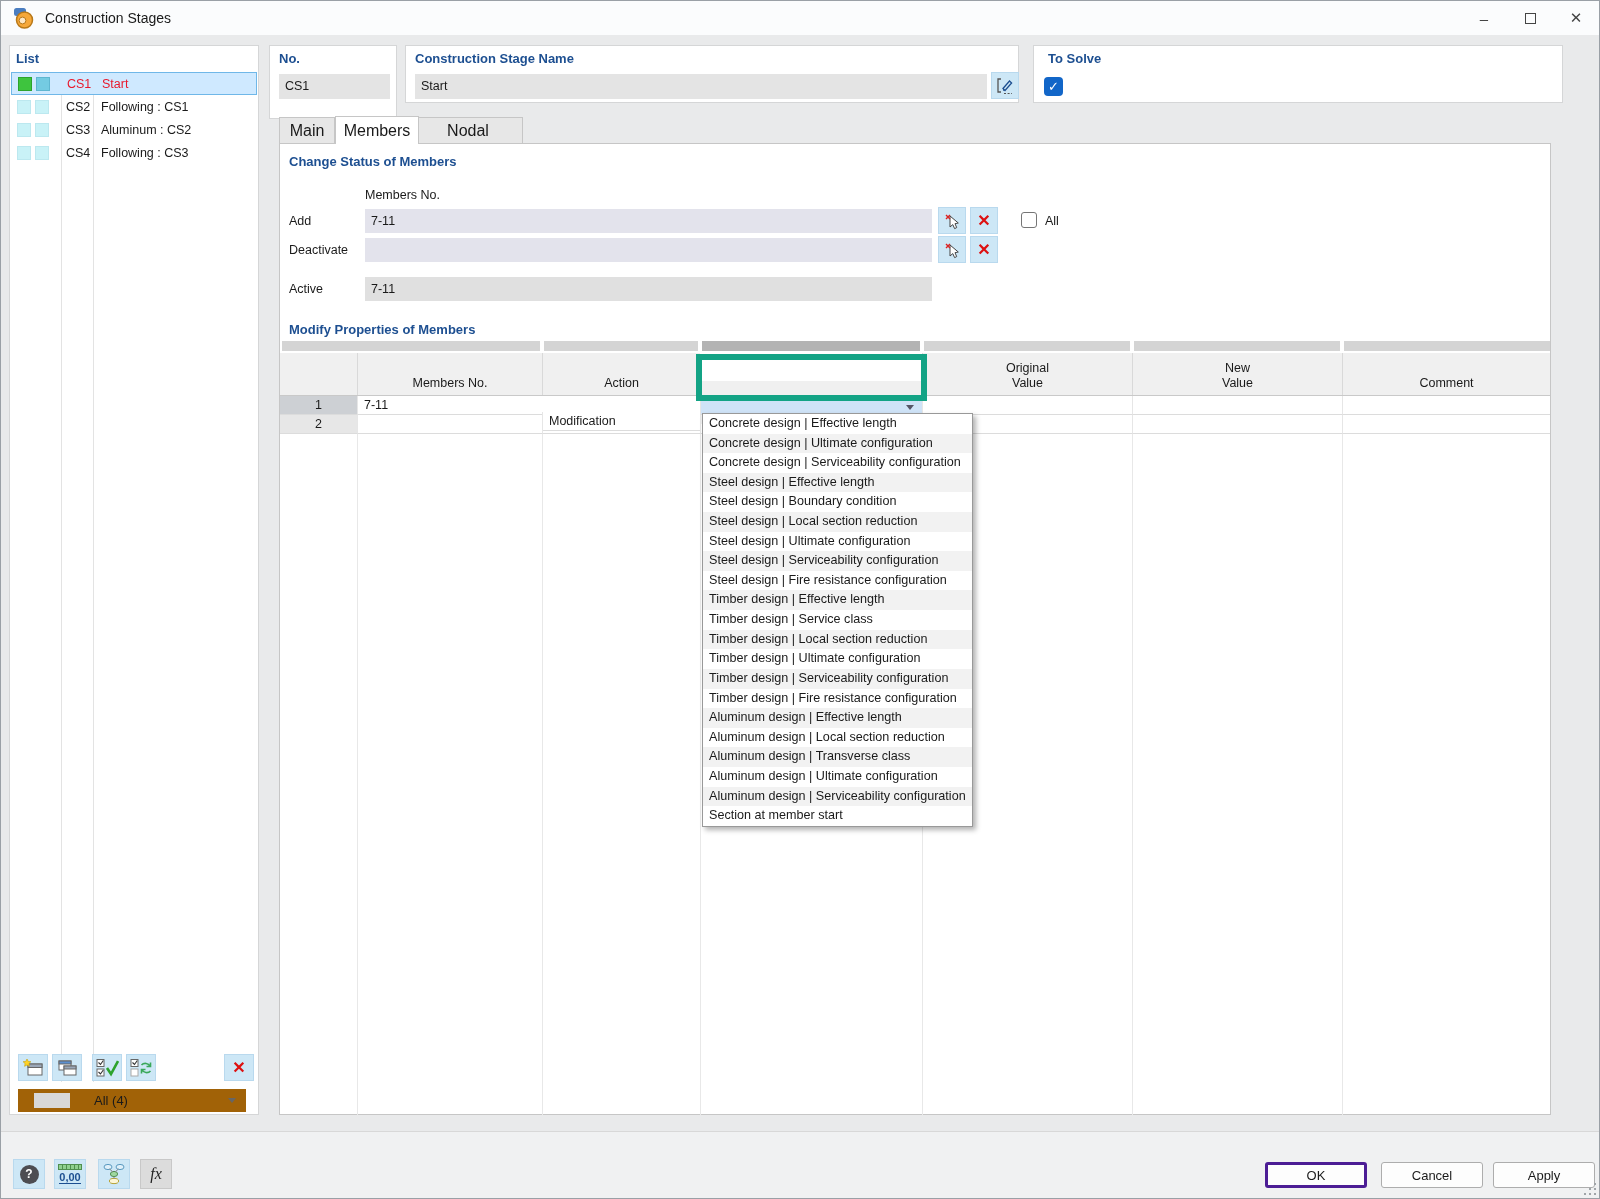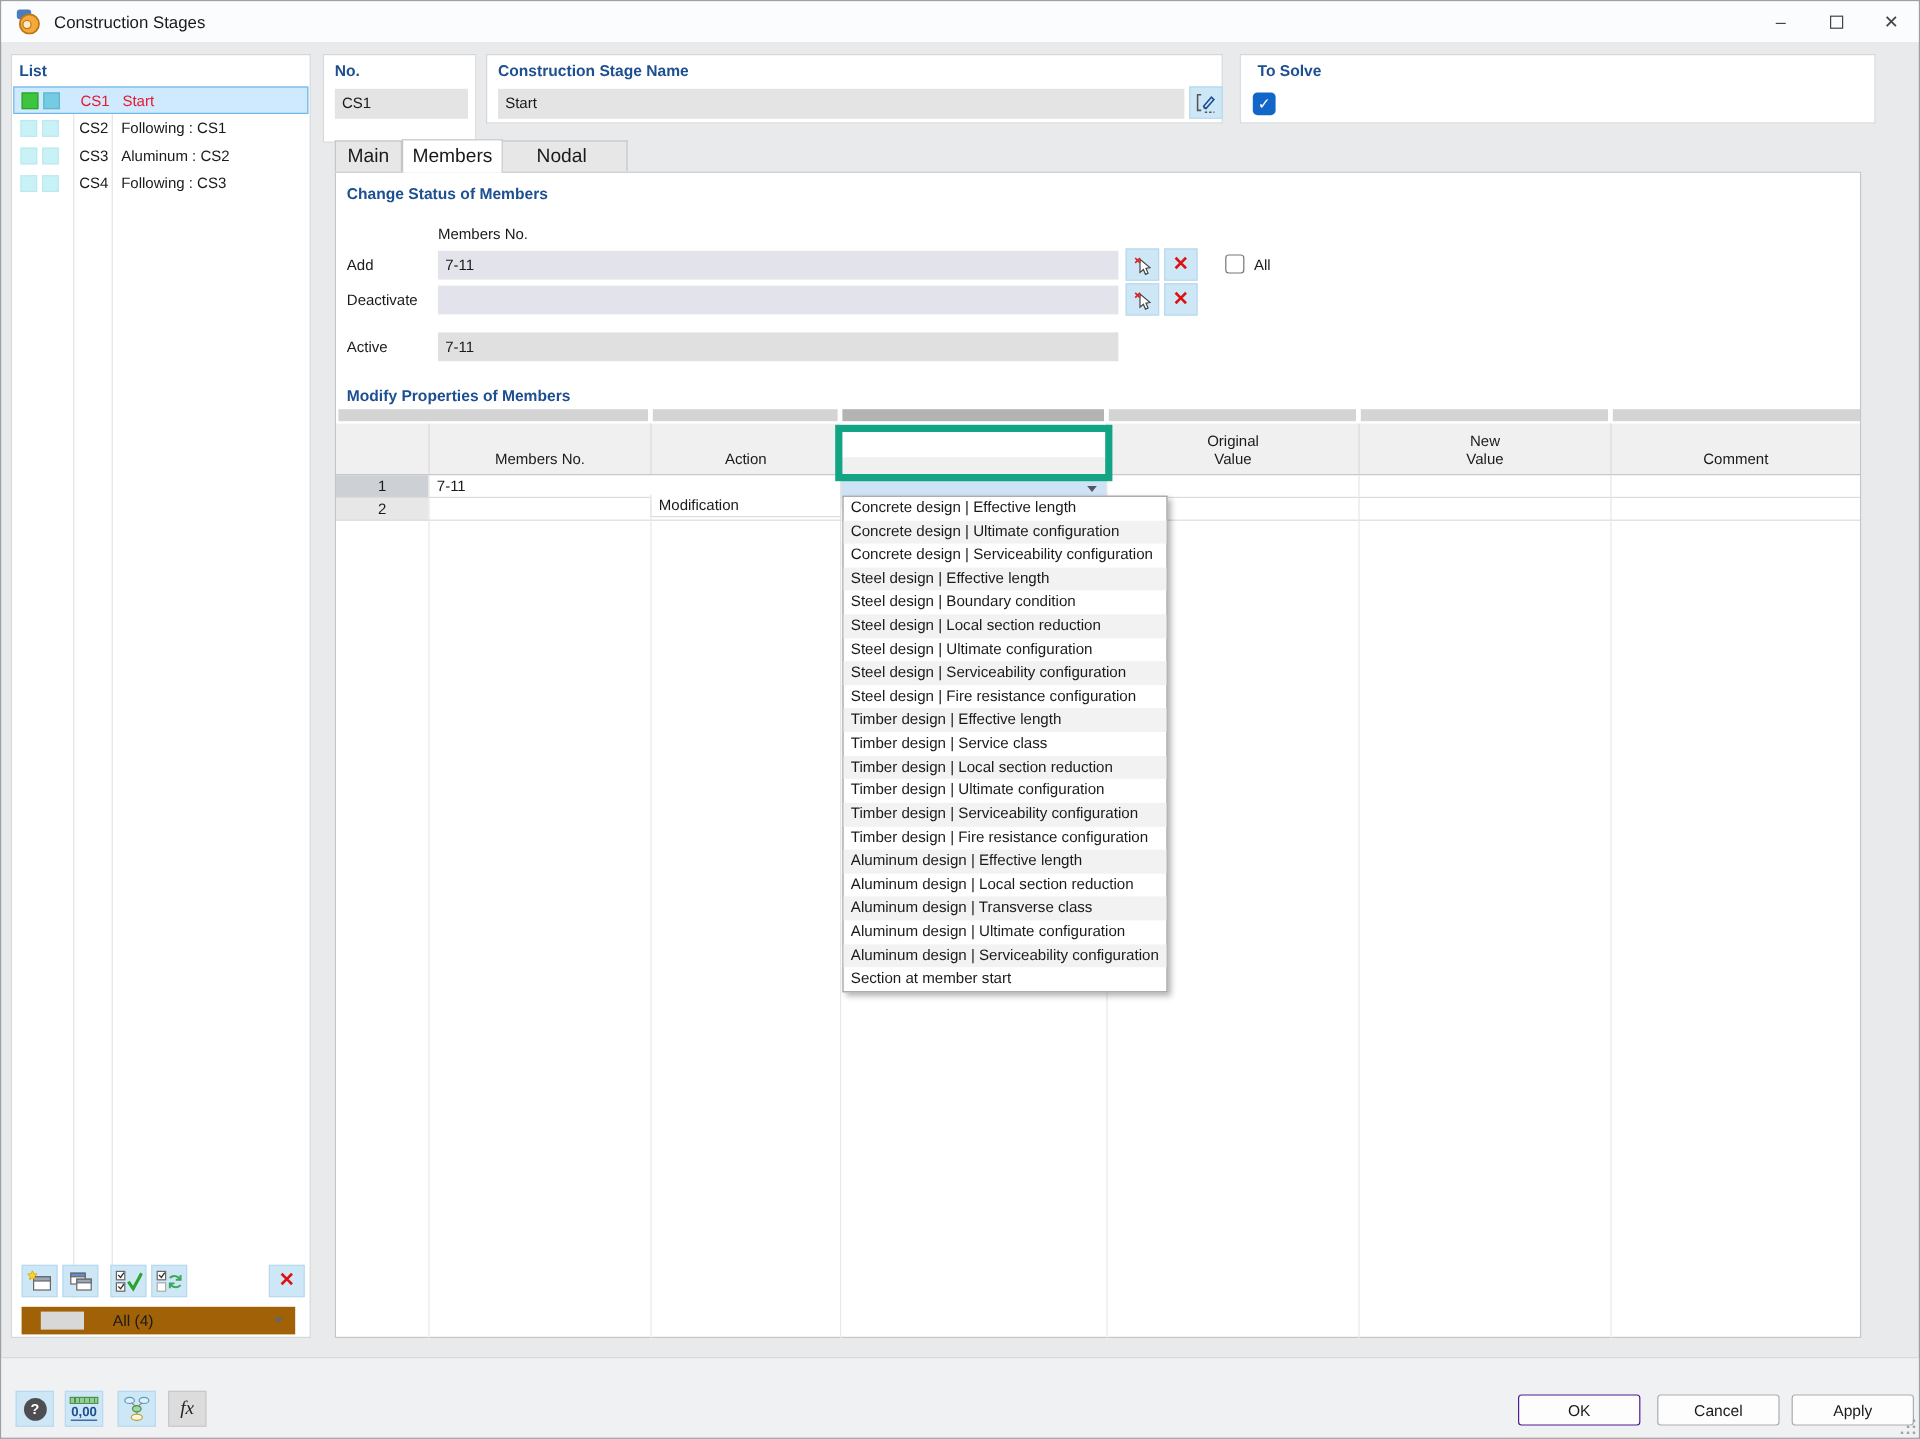--- a/index.html
+++ b/index.html
@@ -86,21 +86,21 @@
   .chk-empty { position:absolute; width:16px; height:16px; background:#fff; border:1px solid #767676;
                border-radius:3px; }
 
   
   .footer-sep { position:absolute; left:0; right:0; top:1130px; height:1px; background:#d8d8d8; }
   .footer-bg { position:absolute; left:0; right:0; top:1131px; bottom:0; background:#f0f1f2; }
   .foot-btn { position:absolute; top:1158px; width:32px; height:30px; }
   .dlg-btn { position:absolute; top:1161px; width:102px; height:26px; background:#fdfdfd;
              border:1px solid #adadad; border-radius:3px; font-size:13px;
              display:flex; align-items:center; justify-content:center; }
-  .dlg-btn.default { border:1px solid #4c1d95; }
+  .dlg-btn.default { border:3px solid #4c1d95; }
   .units-icon { display:flex; flex-direction:column; align-items:center; }
   .ruler { width:24px; height:6px; background:repeating-linear-gradient(90deg,#8fd08f 0 3px,#4f8f4f 3px 4px);
            border:1px solid #4f8f4f; margin-bottom:1px; }
   .units-text { font-size:11px; font-weight:bold; color:#1d4f91; border-bottom:1px solid #1d4f91; line-height:12px; }
   .help-bubble { width:19px; height:19px; border-radius:50%; background:#4d4d52; color:#fff;
                  font-weight:bold; font-size:12px; display:flex; align-items:center; justify-content:center; }
   .fx-text { font-family:"Liberation Serif", serif; font-style:italic; font-size:16px; color:#222; }
   .grip { position:absolute; right:3px; bottom:3px; width:13px; height:13px; }
   .grip span { position:absolute; width:2px; height:2px; background:#a0a4a8; }
 </style>

